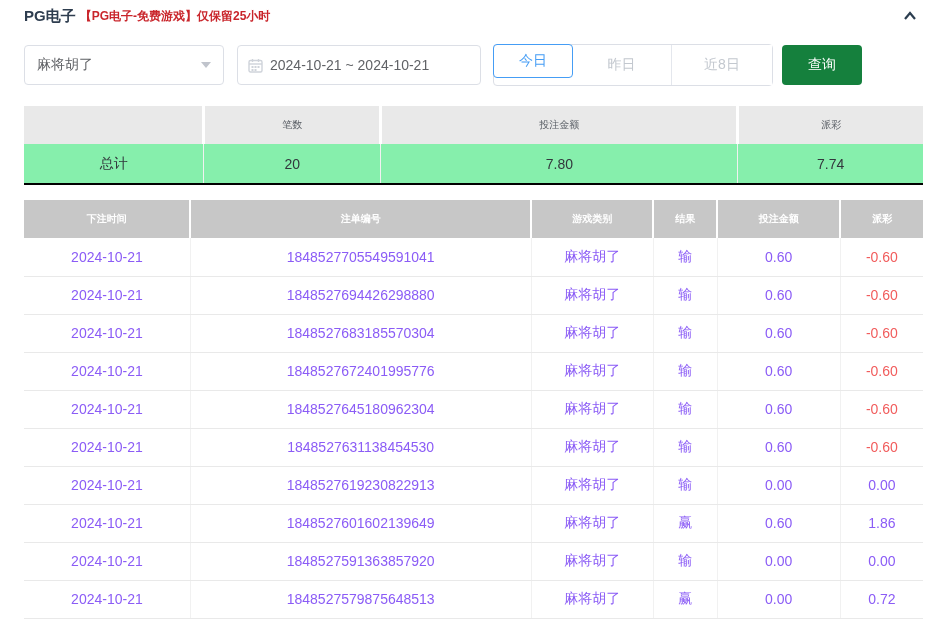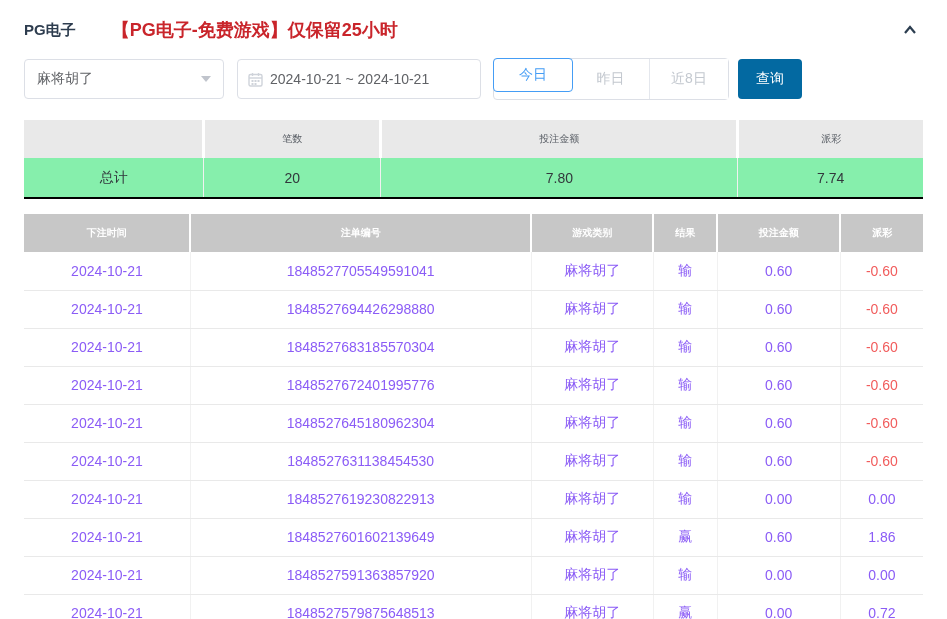--- a/index.html
+++ b/index.html
@@ -1,47 +1,47 @@
 <!DOCTYPE html>
 <html><head>
 <meta charset="utf-8">
 <style>
   * { margin:0; padding:0; box-sizing:border-box; }
   html,body { width:947px; height:619px; overflow:hidden; background:#fff;
               font-family:"Liberation Sans","DejaVu Sans",sans-serif; }
   .page { padding:0 24px; }
 
   
-  .hdr { display:flex; align-items:center; padding-top:18px;text-align:center; }
+  .hdr { display:flex; align-items:center; padding-top:4px;text-align:center; }
   .hdr-title { font-size:15px; font-weight:bold; color:#2e3d4f; }
-  .hdr-notice { font-size:18px; font-weight:bold; color:#c9252b; margin-left:36px; }
+  .hdr-notice { font-size:12px; font-weight:bold; color:#c9252b; margin-left:4px; }
   .hdr-spacer { flex:1; }
   .collapse-btn { cursor:pointer; padding:4px; display:flex; }
 
   
   .filters { display:flex; align-items:center; margin-top:16px; }
   .select-box { width:200px; height:40px; border:1px solid #dcdfe6; border-radius:4px;
                 display:flex; align-items:center; padding:0 12px; color:#606266;
                 font-size:14px; cursor:pointer; background:#fff; }
   .select-box .val { flex:1; }
   .caret-down { width:0; height:0; border-left:5px solid transparent;
                 border-right:5px solid transparent; border-top:6px solid #c0c4cc; }
   .date-box { width:244px; height:40px; border:1px solid #dcdfe6; border-radius:4px;
               display:flex; align-items:center; padding:0 10px; margin-left:13px;
               color:#606266; font-size:14px; background:#fff; cursor:pointer; }
   .cal-icon { margin-right:7px; display:flex; }
   .btn-group { display:flex; margin-left:12px; border:1px solid #dcdfe6; border-radius:4px; }
-  .qbtn { width:78px; height:40px; background:#fff; border:none; font-size:14px;
+  .qbtn { width:100px; height:40px; background:#fff; border:none; font-size:14px;
           color:#c3c8cf; cursor:pointer; border-right:1px solid #e4e7ed;
           font-family:inherit; }
   .qbtn:last-child { border-right:none; }
   .qbtn.active { color:#459df5; border:1px solid #459df5; border-radius:4px;
                  margin:-1px; position:relative; z-index:1; background:#fff;
                  width:80px; height:34px; }
-  .search-btn { margin-left:9px; width:64px; height:40px; background:#0369a1;
+  .search-btn { margin-left:9px; width:80px; height:40px; background:#15803d;
                 color:#fff; border:none; border-radius:4px; font-size:14px;
                 cursor:pointer; font-family:inherit; }
 
   
   table { border-collapse:collapse; table-layout:fixed; width:899px; }
   td,th { text-align:center; font-weight:normal; overflow:hidden; white-space:nowrap; }
 
   .summary { margin-top:20px; }
   .summary thead th { background:#e9e9e9; height:38px; color:#5a5f66; font-size:10px;
                       border-right:3px solid #fff; }

